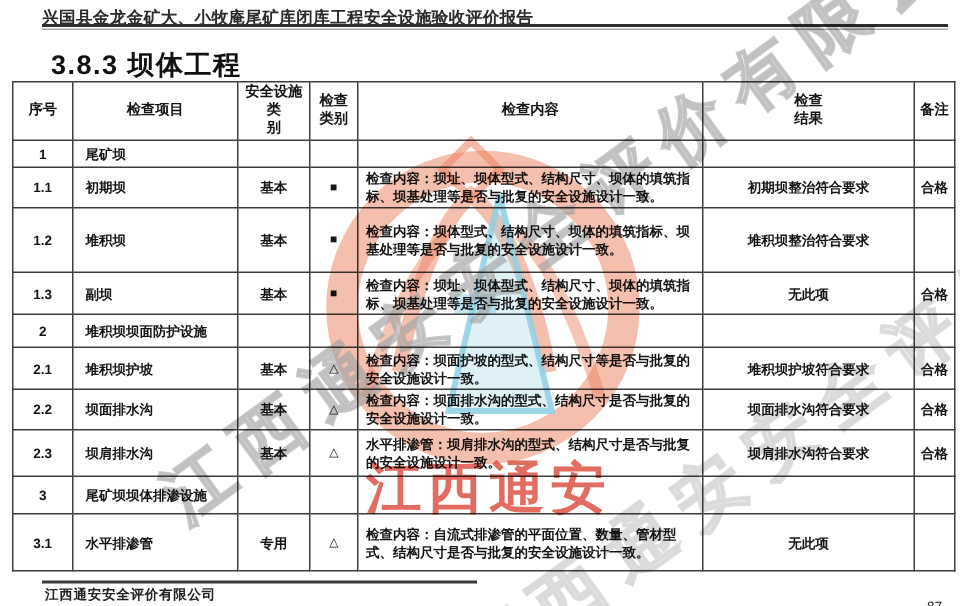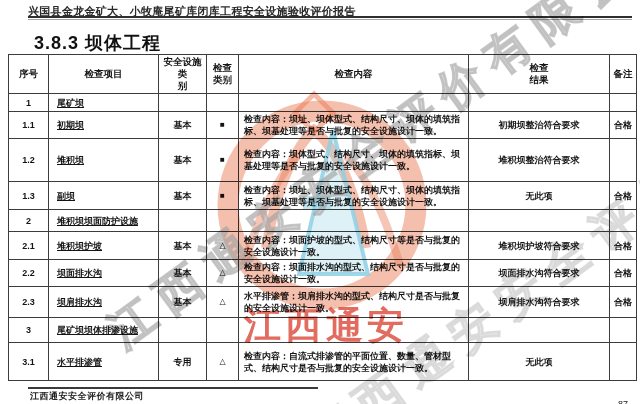--- a/index.html
+++ b/index.html
@@ -23,21 +23,21 @@
                border-collapse:collapse; table-layout:fixed;
                border:1.5px solid #333; }
   .insp th, .insp td {
     border:1px solid #3c3c3c; vertical-align:middle;
     font-size:9px; color:#141414; overflow:hidden; padding:1px 2px;
   }
   .insp th { font-weight:700; text-align:center; white-space:pre-line;
              line-height:12px; font-size:9.5px; }
   .insp td { font-weight:600; line-height:12px; }
   .insp td.c-no      { text-align:center; }
-  .insp td.c-item    { text-align:left; padding-left:8px;text-decoration:underline; }
+  .insp td.c-item    { text-align:left; padding-left:8px; }
   .insp td.c-cat     { text-align:center; }
   .insp td.c-type    { text-align:center; font-size:8px; }
   .insp td.c-content { text-align:left; padding-left:5px; padding-right:3px; }
   .insp td.c-result  { text-align:center; }
   .insp td.c-remark  { text-align:center; padding:0; }
   
   .ftr-line { position:absolute; left:28px; top:387px; width:290px;
               border-top:2px solid #3a3a3a; }
   .ftr-company { position:absolute; left:30px; top:390px; font-size:9px;
                  font-weight:700; color:#222; letter-spacing:0.5px; }

